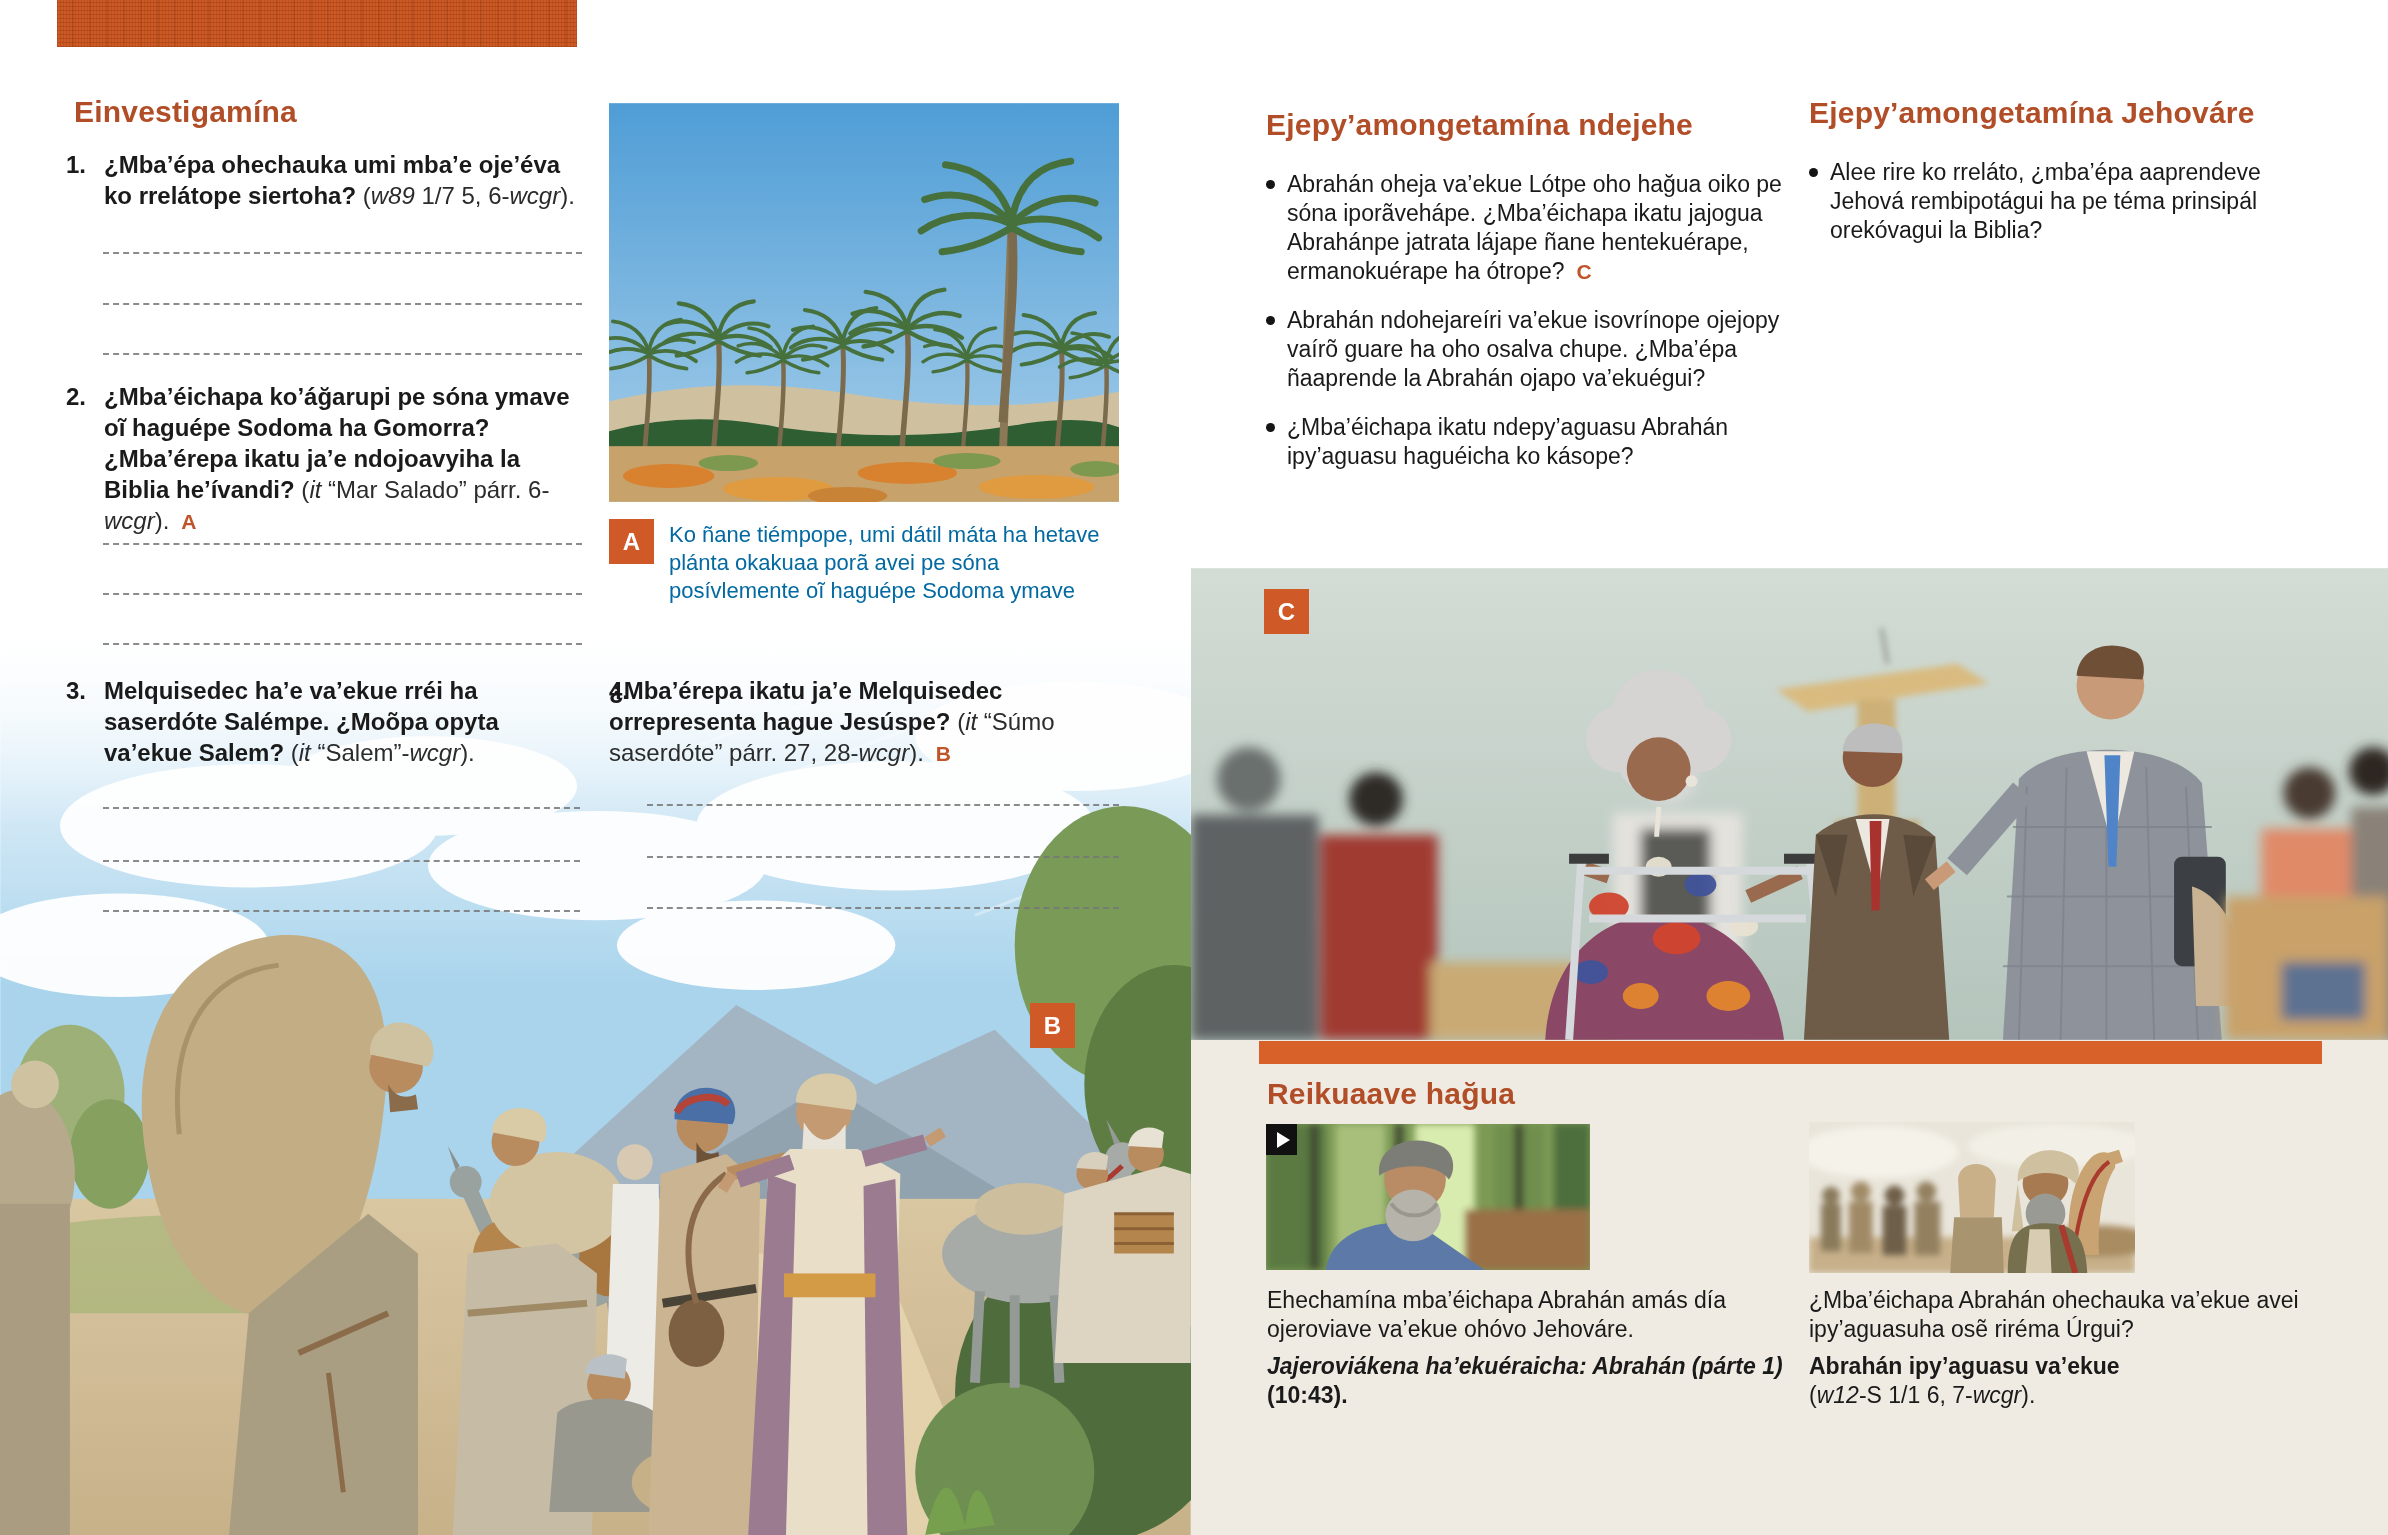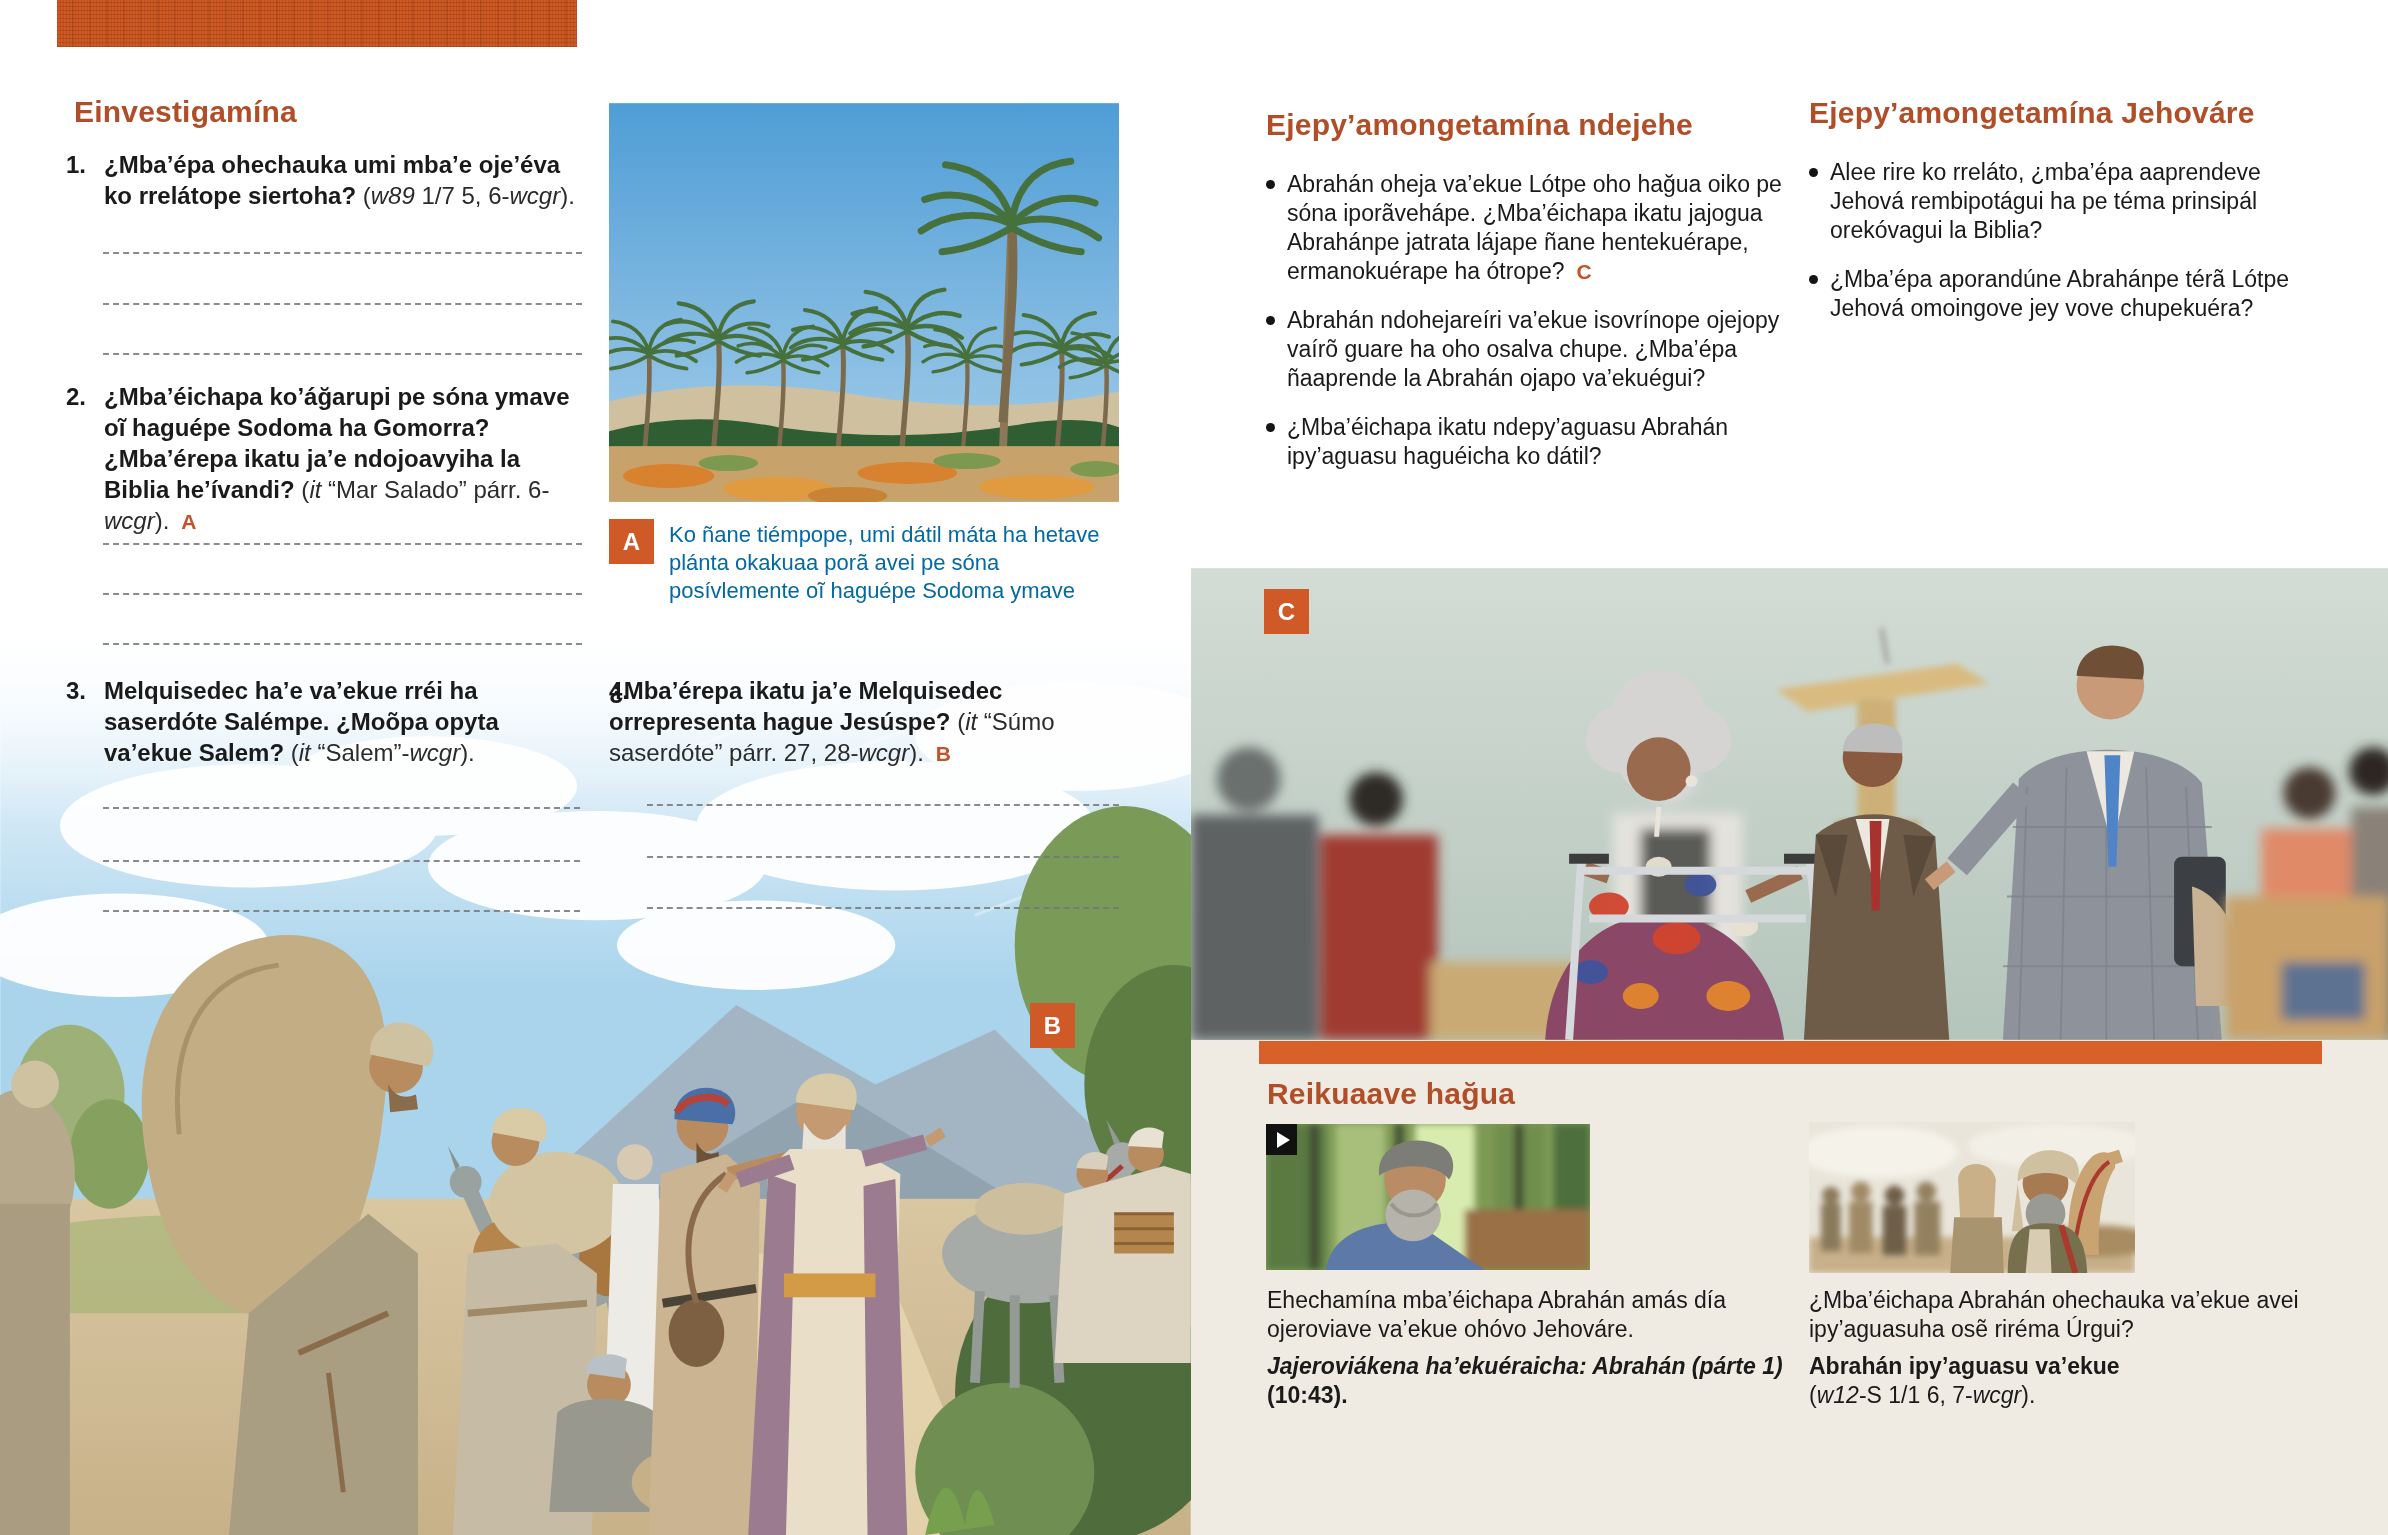--- a/index.html
+++ b/index.html
@@ -307,33 +307,29 @@
     <div class="brow">
       <span class="dot"></span>
       <span><span>Abrahán oheja va’ekue Lótpe oho hağua oiko pe sóna iporãvehápe. ¿Mba’éichapa ikatu jajogua Abrahánpe jatrata lájape ñane hentekuérape, ermanokuérape ha ótrope?</span><span class="marker">C</span></span>
     </div>
     <div class="brow">
       <span class="dot"></span>
       <span>Abrahán ndohejareíri va’ekue isovrínope ojejopy vaírõ guare ha oho osalva chupe. ¿Mba’épa ñaaprende la Abrahán ojapo va’ekuégui?</span>
     </div>
     <div class="brow">
       <span class="dot"></span>
-      <span>¿Mba’éichapa ikatu ndepy’aguasu Abrahán ipy’aguasu haguéicha ko dátil?</span>
+      <span>¿Mba’éichapa ikatu ndepy’aguasu Abrahán ipy’aguasu haguéicha ko kásope?</span>
     </div>
   </div>
 
   <div class="abs" style="left:1809px;top:96px;width:524px;">
     <div class="h1" style="margin-bottom:28px;">Ejepy’amongetamína Jehováre</div>
     <div class="brow">
       <span class="dot"></span>
       <span>Alee rire ko rreláto, ¿mba’épa aaprendeve Jehová rembipotágui ha pe téma prinsipál orekóvagui la Biblia?</span>
-    </div>
-    <div class="brow">
-      <span class="dot"></span>
-      <span>¿Mba’épa aporandúne Abrahánpe térã Lótpe Jehová omoingove jey vove chupekuéra?</span>
     </div>
   </div>
 
   <div class="abs" style="left:1191px;top:568px;width:1197px;height:472px;">
     <svg width="1197" height="472" viewBox="0 0 1203 474">
       <defs>
         <linearGradient id="wallK" x1="0" y1="0" x2="0" y2="1">
           <stop offset="0" stop-color="#d3dcd5"></stop>
             <stop offset="1" stop-color="#b4c5bc"></stop>
         </linearGradient>

